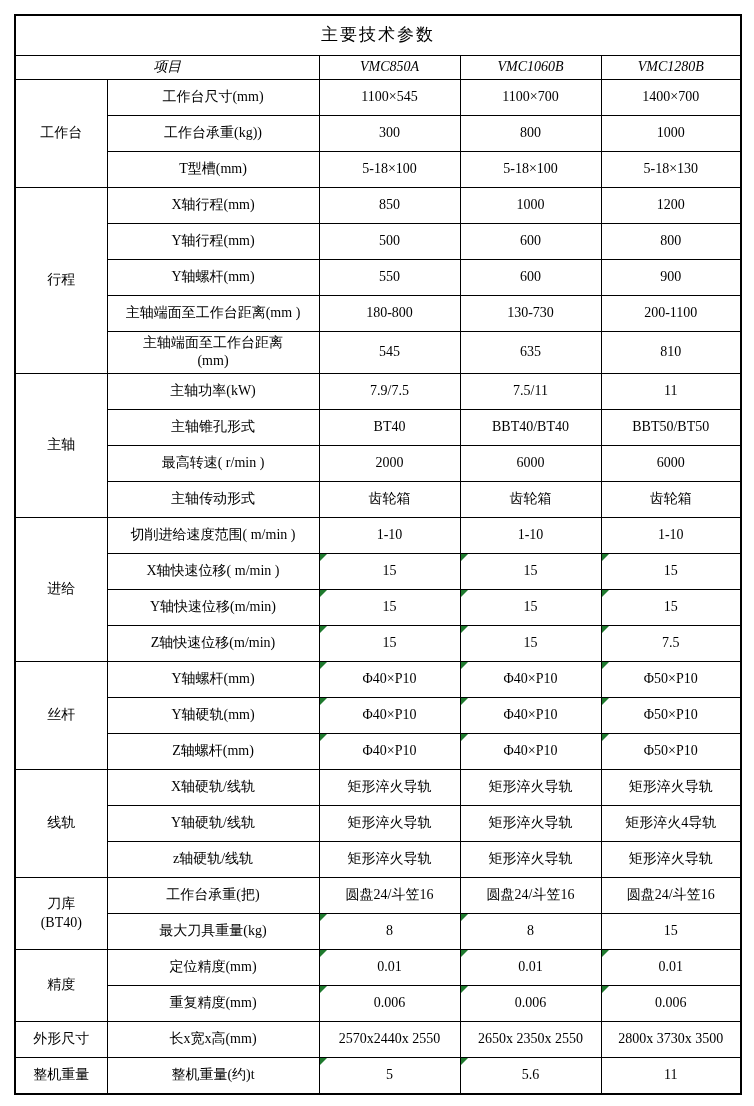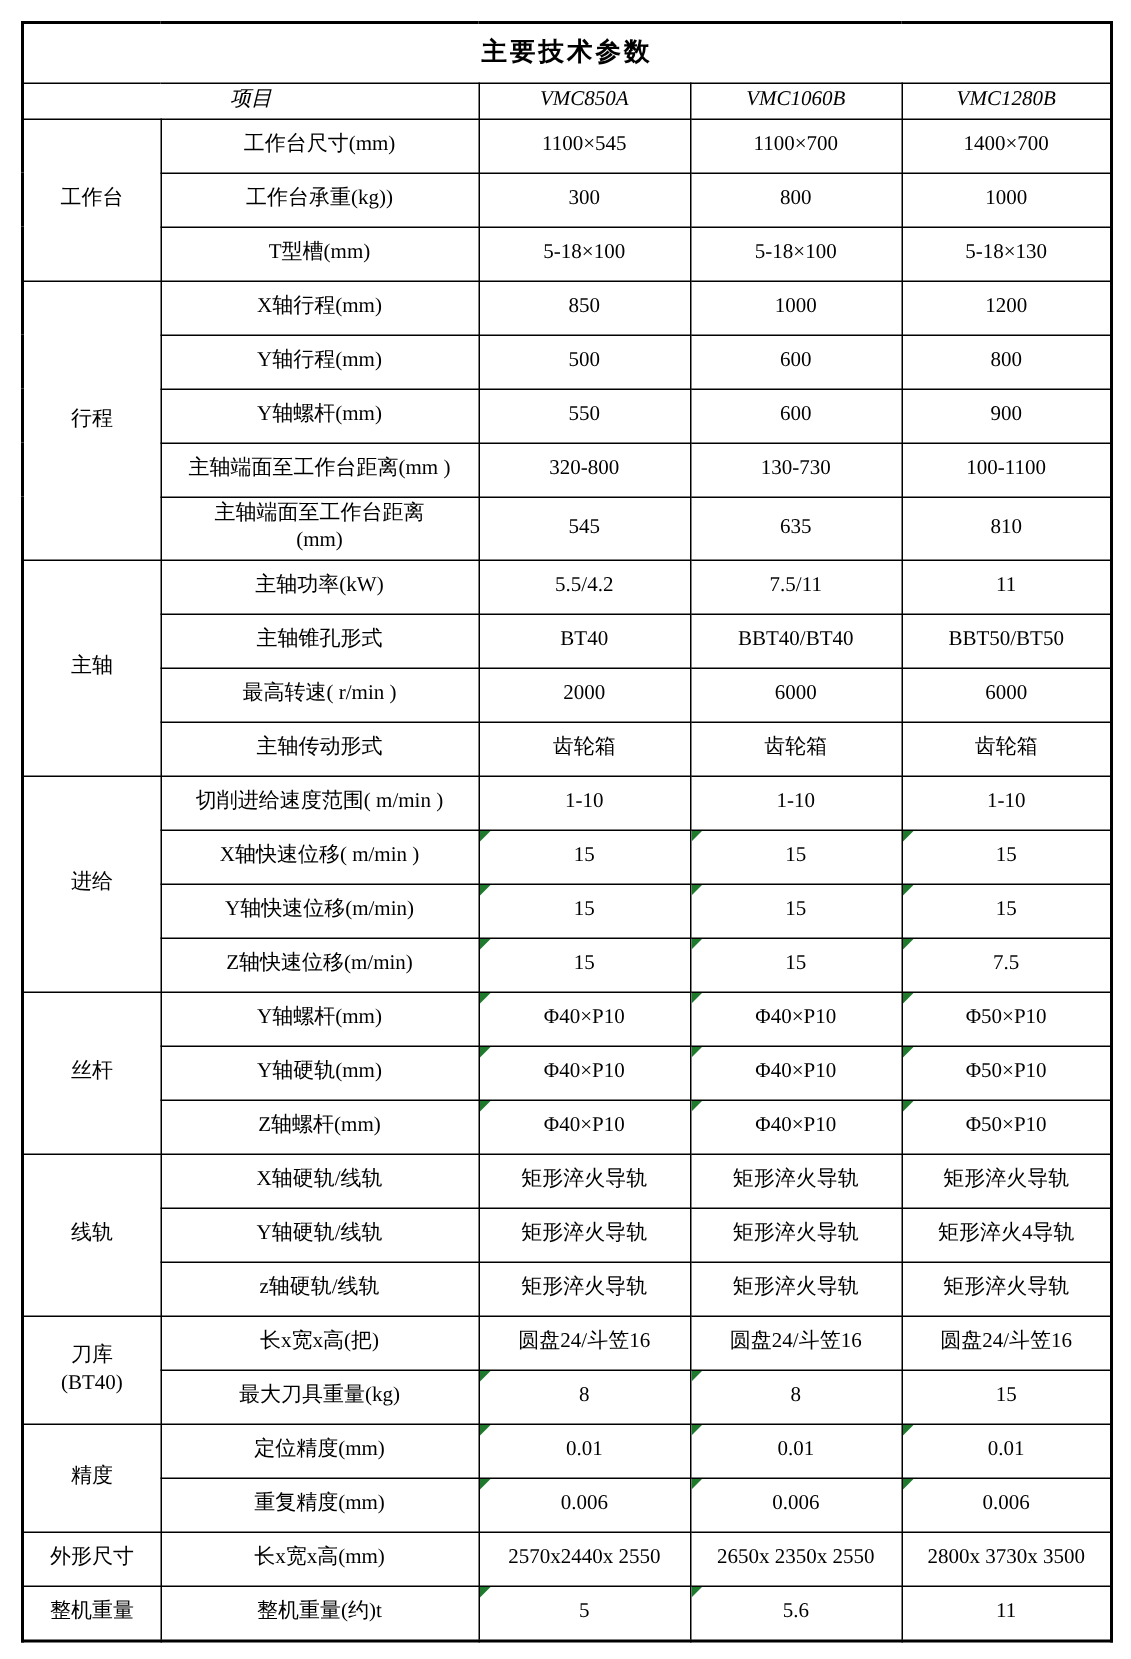--- a/index.html
+++ b/index.html
@@ -24,21 +24,21 @@
     text-align: center;
     vertical-align: middle;
     padding: 2px 4px;
     position: relative;
     overflow: hidden;
     line-height: 1.35;
   }
   tr.title-row th {
     height: 40px;
     font-size: 17px;
-    font-weight: bold;
+    font-weight: normal;
     letter-spacing: 2px;
   }
   tr.header-row th { height: 24px; font-style: italic; }
   tbody tr { height: 36px; }
   td.group { white-space: pre-line; }
   td.label { white-space: pre-line; }
   td.value { white-space: nowrap; }
   .tri {
     position: absolute;
     top: 0; left: 0;
@@ -105,35 +105,35 @@
           <td class="value">800</td>
         </tr>
         <tr>
           <td class="label">Y轴螺杆(mm)</td>
           <td class="value">550</td>
           <td class="value">600</td>
           <td class="value">900</td>
         </tr>
         <tr>
           <td class="label">主轴端面至工作台距离(mm )</td>
-          <td class="value">320-800</td>
+          <td class="value">180-800</td>
           <td class="value">130-730</td>
-          <td class="value">100-1100</td>
+          <td class="value">200-1100</td>
         </tr>
         <tr>
           <td class="label">主轴端面至工作台距离
 (mm)</td>
           <td class="value">545</td>
           <td class="value">635</td>
           <td class="value">810</td>
         </tr>
         <tr>
           <td class="group" rowspan="4">主轴</td>
           <td class="label">主轴功率(kW)</td>
-          <td class="value">5.5/4.2</td>
+          <td class="value">7.9/7.5</td>
           <td class="value">7.5/11</td>
           <td class="value">11</td>
         </tr>
         <tr>
           <td class="label">主轴锥孔形式</td>
           <td class="value">BT40</td>
           <td class="value">BBT40/BT40</td>
           <td class="value">BBT50/BT50</td>
         </tr>
         <tr>
@@ -207,21 +207,21 @@
         </tr>
         <tr>
           <td class="label">z轴硬轨/线轨</td>
           <td class="value">矩形淬火导轨</td>
           <td class="value">矩形淬火导轨</td>
           <td class="value">矩形淬火导轨</td>
         </tr>
         <tr>
           <td class="group" rowspan="2">刀库
 (BT40)</td>
-          <td class="label">长x宽x高(把)</td>
+          <td class="label">工作台承重(把)</td>
           <td class="value">圆盘24/斗笠16</td>
           <td class="value">圆盘24/斗笠16</td>
           <td class="value">圆盘24/斗笠16</td>
         </tr>
         <tr>
           <td class="label">最大刀具重量(kg)</td>
           <td class="value"><span class="tri"></span>8</td>
           <td class="value"><span class="tri"></span>8</td>
           <td class="value">15</td>
         </tr>

